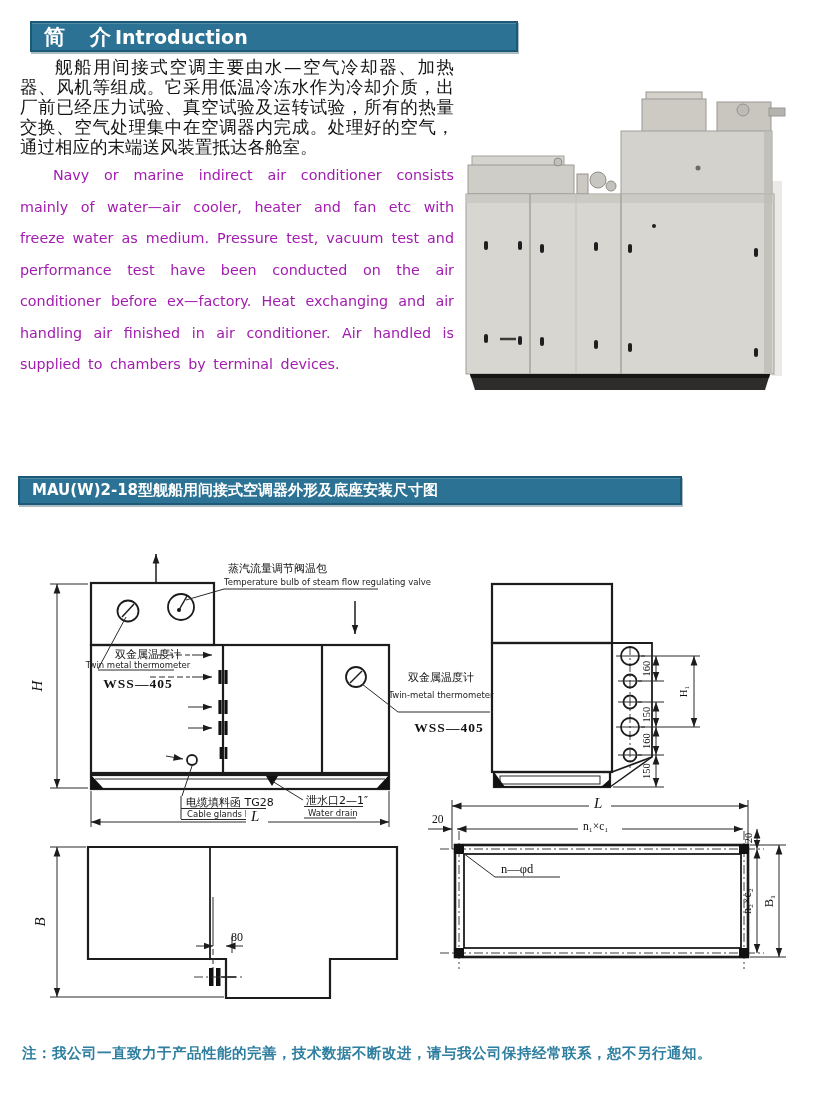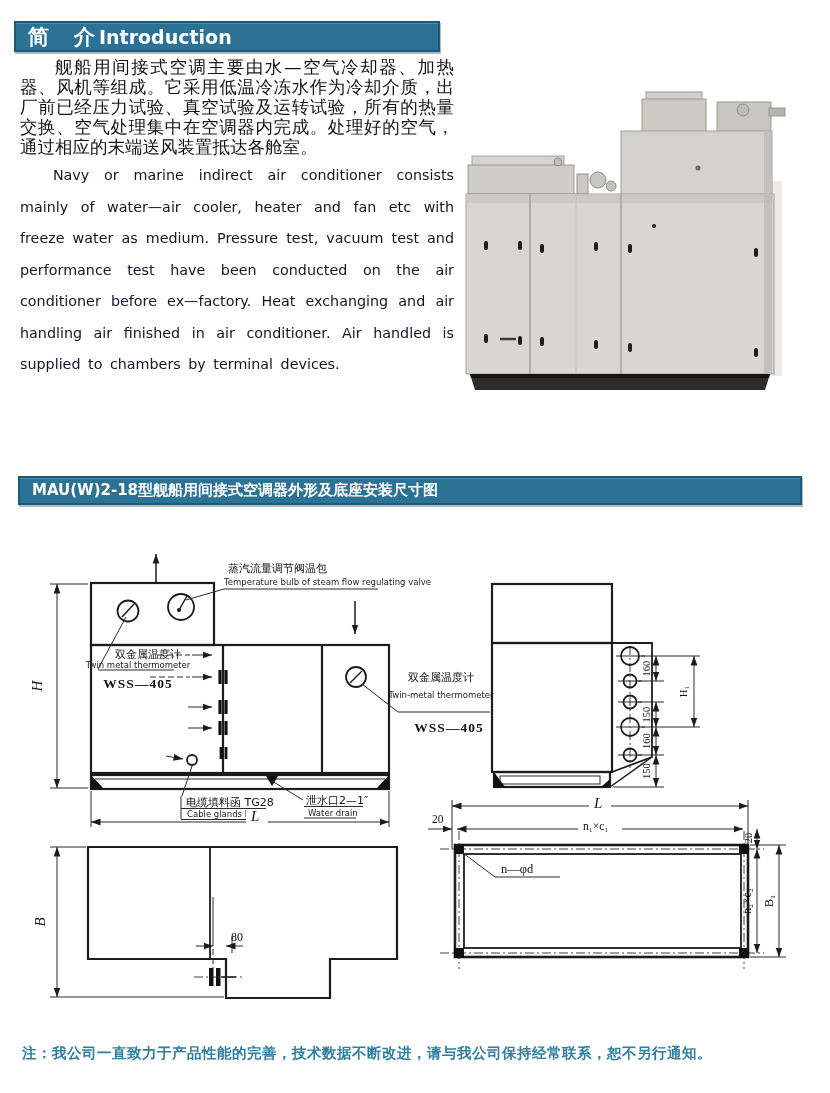--- a/index.html
+++ b/index.html
@@ -10,30 +10,30 @@
   }
   *{box-sizing:border-box;margin:0;padding:0}
   body{background:#9b9b9b;font-family:"DejaVu Sans",sans-serif}
   .page{position:relative;width:830px;height:1093px;background:#ffffff;margin:0 auto;overflow:hidden}
 
   .banner{position:absolute;background:var(--accent);border:2px solid var(--accent-border);
     color:#fff;display:flex;align-items:center;padding:0 12px;
     box-shadow:inset 0 1px 0 rgba(255,255,255,.18), 1px 2px 0 rgba(20,60,80,.35)}
   .banner .zh{font-weight:bold;letter-spacing:2px}
   .banner .en{margin-left:2px;font-weight:bold}
-  #banner-intro{left:14px;top:21px;width:426px;height:31px;font-size:21px}
+  #banner-intro{left:30px;top:21px;width:488px;height:31px;font-size:21px}
   #banner-intro .en{font-size:19px}
-  #banner-dim{left:18px;top:476px;width:784px;height:29px;font-size:15px}
+  #banner-dim{left:18px;top:476px;width:664px;height:29px;font-size:15px}
   #banner-dim .zh{letter-spacing:0}
   #banner-dim .en{font-size:14.5px;margin-left:8px;font-weight:600}
 
   .intro-text{position:absolute;left:20px;top:57px;width:434px}
   .intro-text p.zh{font-size:17.5px;line-height:20px;text-align:justify;text-indent:2em;color:#141414}
   .intro-text p.en{font-size:14.3px;line-height:31.5px;text-align:justify;text-indent:2.3em;
-    color:#0f172a;word-spacing:3px;margin-top:3px}
+    color:#a21caf;word-spacing:3px;margin-top:3px}
 
   .photo{position:absolute;left:458px;top:86px;width:370px;height:310px}
 
   .diagram{position:absolute;left:0;top:530px;width:830px;height:512px}
 
   .footer{position:absolute;left:22px;top:1044px;width:812px;color:var(--footer)}
   .footer .zh{font-size:14.5px;font-weight:600;letter-spacing:.5px}
   .footer .en{font-size:12px;margin-top:2px;word-spacing:3.5px}
 
   

